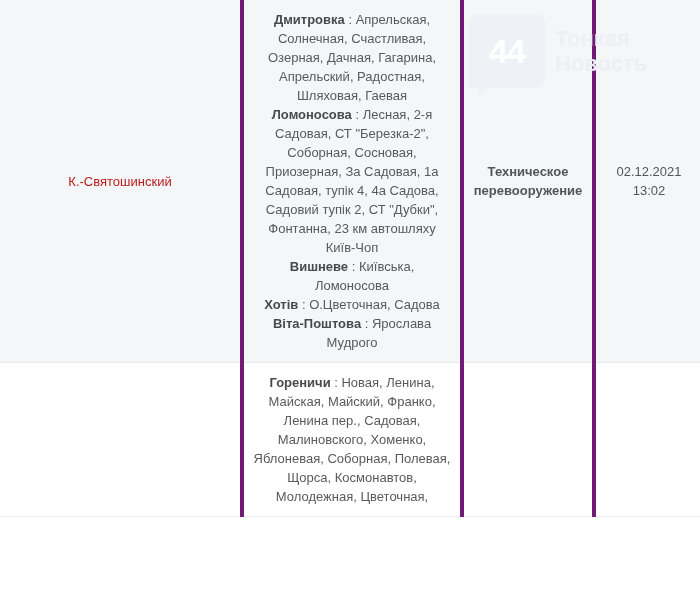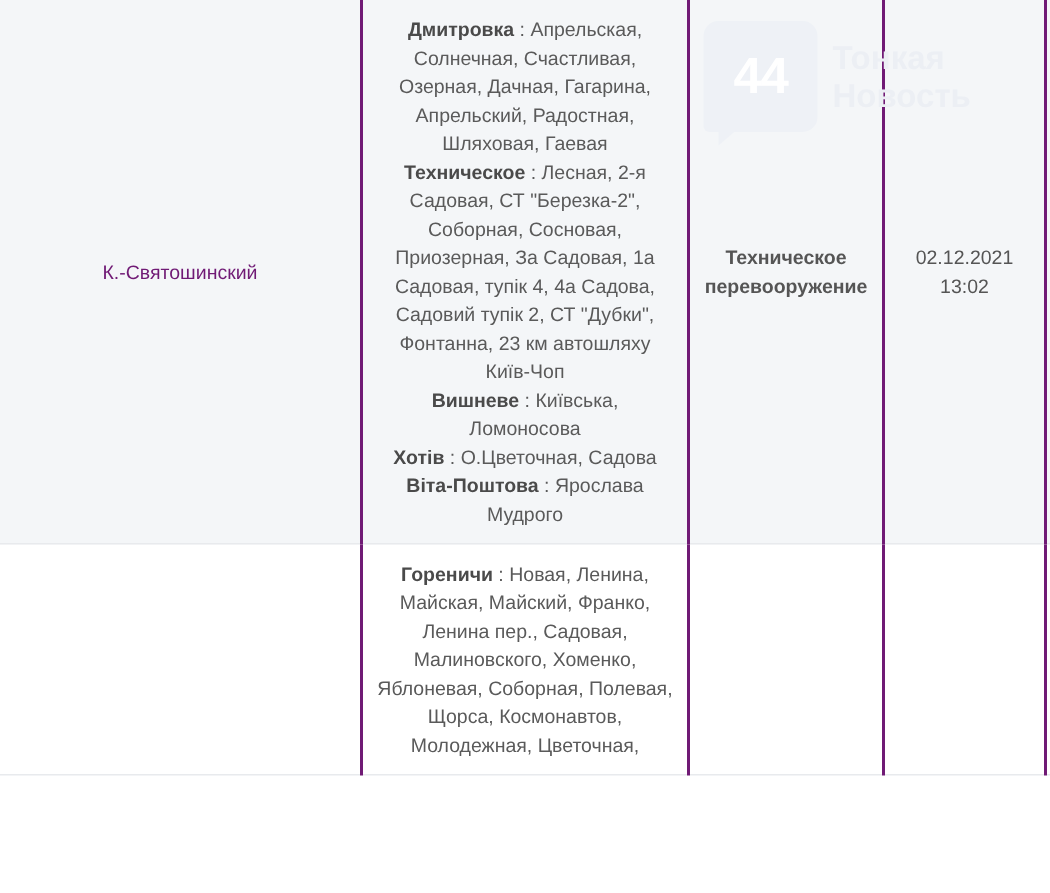--- a/index.html
+++ b/index.html
@@ -67,21 +67,21 @@
   table.outage-table {
     width: 700px;
     border-collapse: collapse;
     table-layout: fixed;
   }
   table.outage-table td {
     vertical-align: middle;
     text-align: center;
     padding: 10px 8px;
     line-height: 19px;
-    border-right: 2px solid #701a75;
+    border-right: 4px solid #701a75;
     border-bottom: 1px solid #e8eaed;
   }
   table.outage-table td:last-child {
     border-right: none;
   }
   tr.row-shaded td {
     background: #f4f6f8;
   }
   tr.row-plain td {
     background: #ffffff;
@@ -93,21 +93,21 @@
   .col-time { width: 74px; }
   .loc {
     font-weight: bold;
     color: #4a4a4a;
   }
   .streets-cell {
     text-align: center;
     color: #5a5a5a;
   }
   .region-cell {
-    color: #701a75;
+    color: #b91c1c;
   }
   .date-line { display: block; }
 </style>
 </head>
 <body>
 
 <div class="watermark">
   <div class="wm-badge">
     <span class="wm-num">44</span>
   </div>
@@ -117,21 +117,21 @@
   </div>
 </div>
 
 <table class="outage-table">
   <tbody>
     <tr class="row-shaded">
       <td class="col-region region-cell">К.-Святошинский</td>
       <td class="col-streets streets-cell">
         <span class="loc">Дмитровка</span><span> : </span><span>Апрельская, Солнечная, Счастливая, Озерная, Дачная, Гагарина, Апрельский, Радостная, Шляховая, Гаевая</span>
         <br>
-        <span class="loc">Техническое</span><span> : </span><span>Лесная, 2-я Садовая, СТ "Березка-2", Соборная, Сосновая, Приозерная, За Садовая, 1а Садовая, тупік 4, 4а Садова, Садовий тупік 2, СТ "Дубки", Фонтанна, 23 км автошляху Київ-Чоп</span>
+        <span class="loc">Ломоносова</span><span> : </span><span>Лесная, 2-я Садовая, СТ "Березка-2", Соборная, Сосновая, Приозерная, За Садовая, 1а Садовая, тупік 4, 4а Садова, Садовий тупік 2, СТ "Дубки", Фонтанна, 23 км автошляху Київ-Чоп</span>
         <br>
         <span class="loc">Вишневе</span><span> : </span><span>Київська, Ломоносова</span>
         <br>
         <span class="loc">Хотів</span><span> : </span><span>О.Цветочная, Садова</span>
         <br>
         <span class="loc">Віта-Поштова</span><span> : </span><span>Ярослава Мудрого</span>
       </td>
       <td class="col-reason">Техническое перевооружение</td>
       <td class="col-date">
         <span class="date-line">02.12.2021</span>

